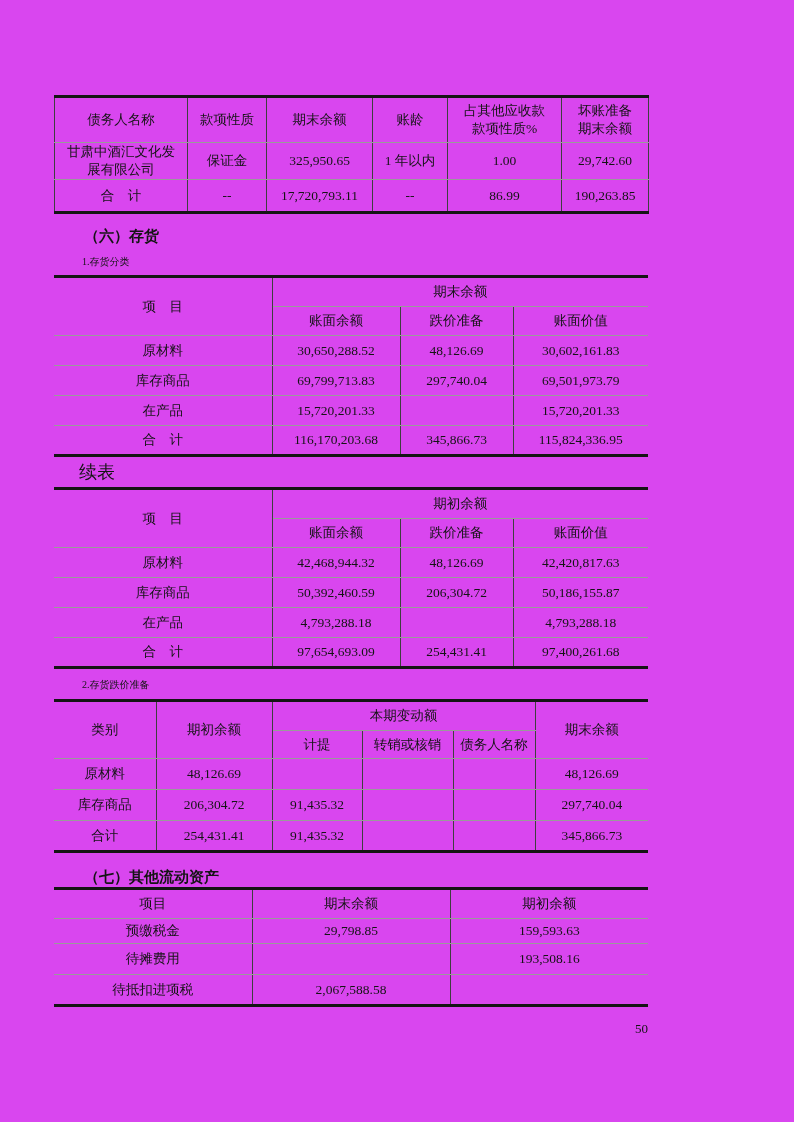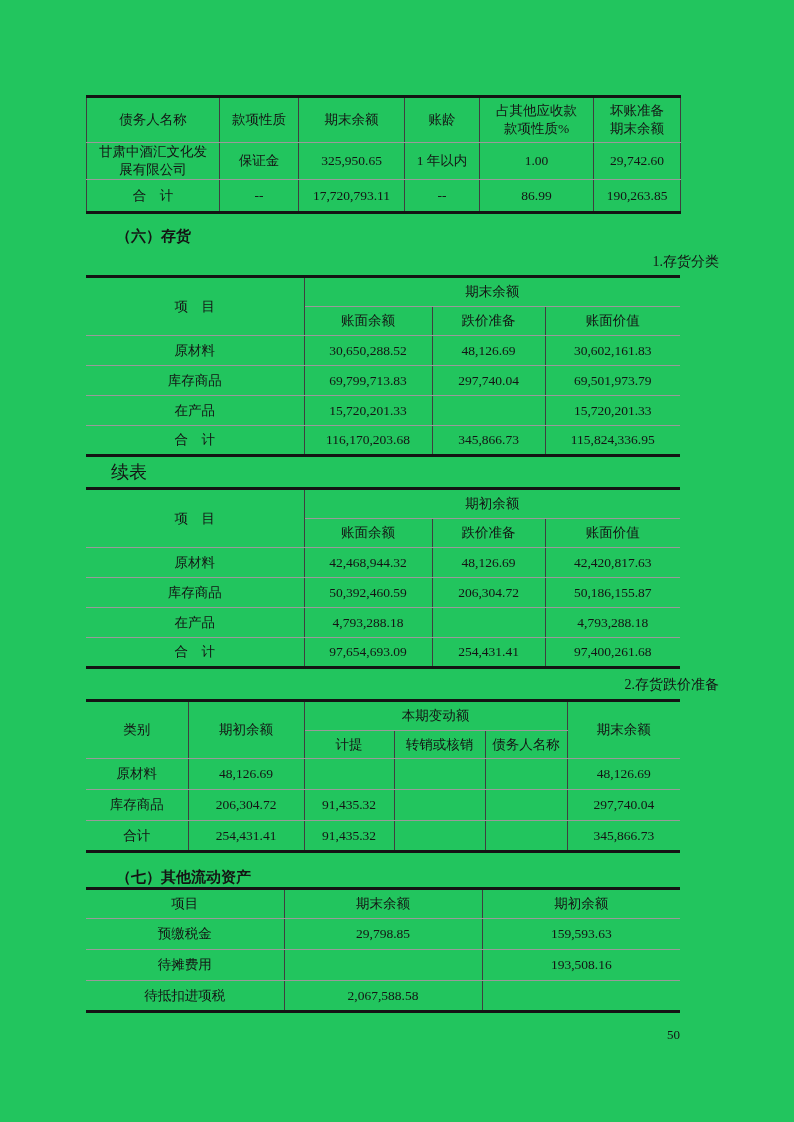--- a/index.html
+++ b/index.html
@@ -1,18 +1,18 @@
 <!DOCTYPE html>
 <html><head>
 <meta charset="utf-8">
 <style>
   html,body { margin:0; padding:0; background:#ffffff; }
   .page {
-    width:794px; height:1122px; margin:0 auto; background:#22c55e;
-    box-sizing:border-box; padding:95px 75px 0 86px; overflow:hidden;
+    width:794px; height:1122px; margin:0 auto; background:#d946ef;
+    box-sizing:border-box; padding:95px 75px 0 54px; overflow:hidden;
     font-family:"Liberation Serif","DejaVu Serif",serif; color:#141414;
     position:relative;
   }
   table.fin {
     width:594px; border-collapse:collapse; table-layout:fixed;
     border-top:3px solid #141414; border-bottom:3px solid #141414;
     font-size:13.5px;
   }
   table.fin th, table.fin td {
     font-weight:normal; vertical-align:middle; white-space:pre-line;
@@ -22,21 +22,21 @@
   }
   
   table.open tr > *:first-child { border-left:none; }
   table.open tr > *:last-child  { border-right:none; }
   
   table.grid { border-left:1px solid #3f3f3f; border-right:1px solid #3f3f3f; }
   td.num   { text-align:right; padding-right:6px; }
   td.label { text-align:left;  padding-left:8px; }
   td.ctr   { text-align:center; }
   .sec-heading { font-size:15px; font-weight:bold; line-height:20px; margin:12px 0 0 30px; }
-  .sub-label   { font-size:14px; line-height:19px; margin:6px 0 0 28px;text-align:right; }
+  .sub-label   { font-size:10px; line-height:19px; margin:6px 0 0 28px; }
   .sub-label.first { margin-top:6px; }
   .cont-label  { font-size:18px; line-height:19px; margin:6px 0 0 25px; }
   .t-gap { margin-top:5px; }
   .t2-gap { margin-top:4px; }
   .page-number { width:594px; text-align:right; font-size:13px; margin-top:14px; }
 </style>
 </head>
 <body>
 
 <div class="page">
@@ -231,21 +231,21 @@
       <col style="width:198px">
         <col style="width:198px">
         <col style="width:198px">
     </colgroup>
     <tbody>
         <tr style="height:30px">
       <th>项目</th>
       <th>期末余额</th>
       <th>期初余额</th>
     </tr>
-    <tr style="height:31px">
+    <tr style="height:25px">
       <td class="label">预缴税金</td>
       <td class="num">29,798.85</td>
       <td class="num">159,593.63</td>
     </tr>
     <tr style="height:31px">
       <td class="label">待摊费用</td>
       <td class="num"></td>
       <td class="num">193,508.16</td>
     </tr>
     <tr style="height:31px">

